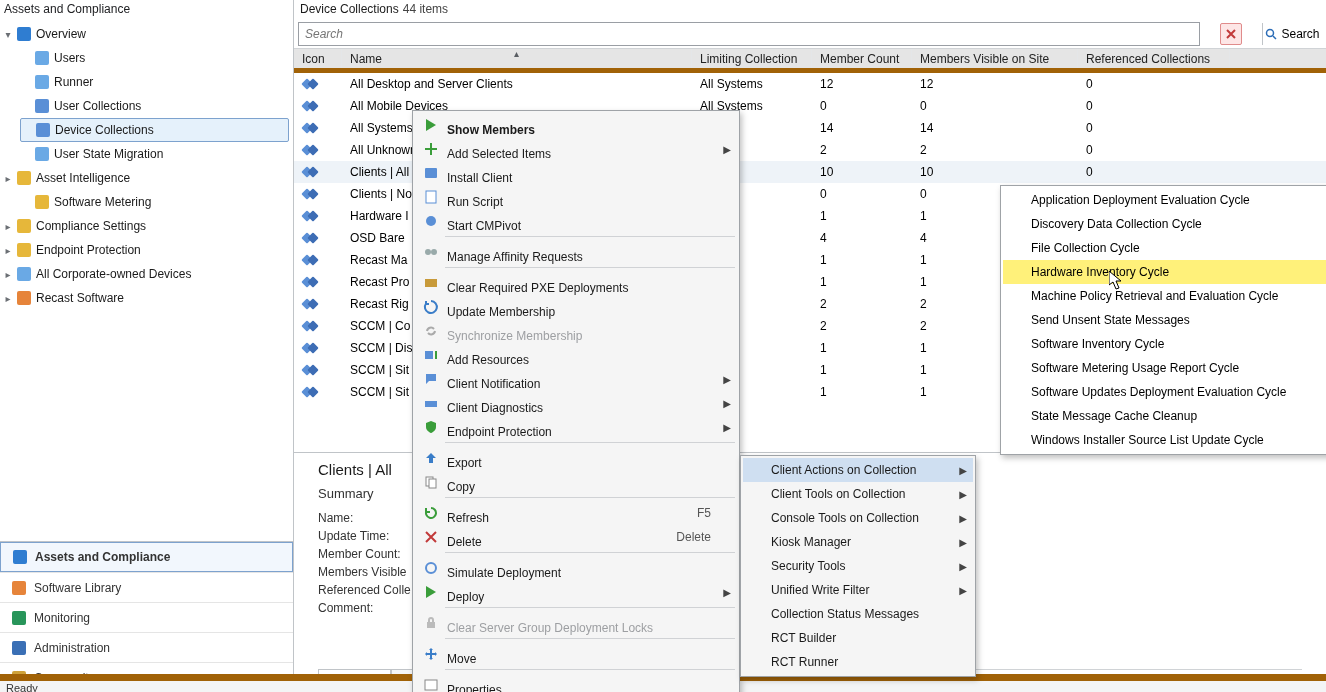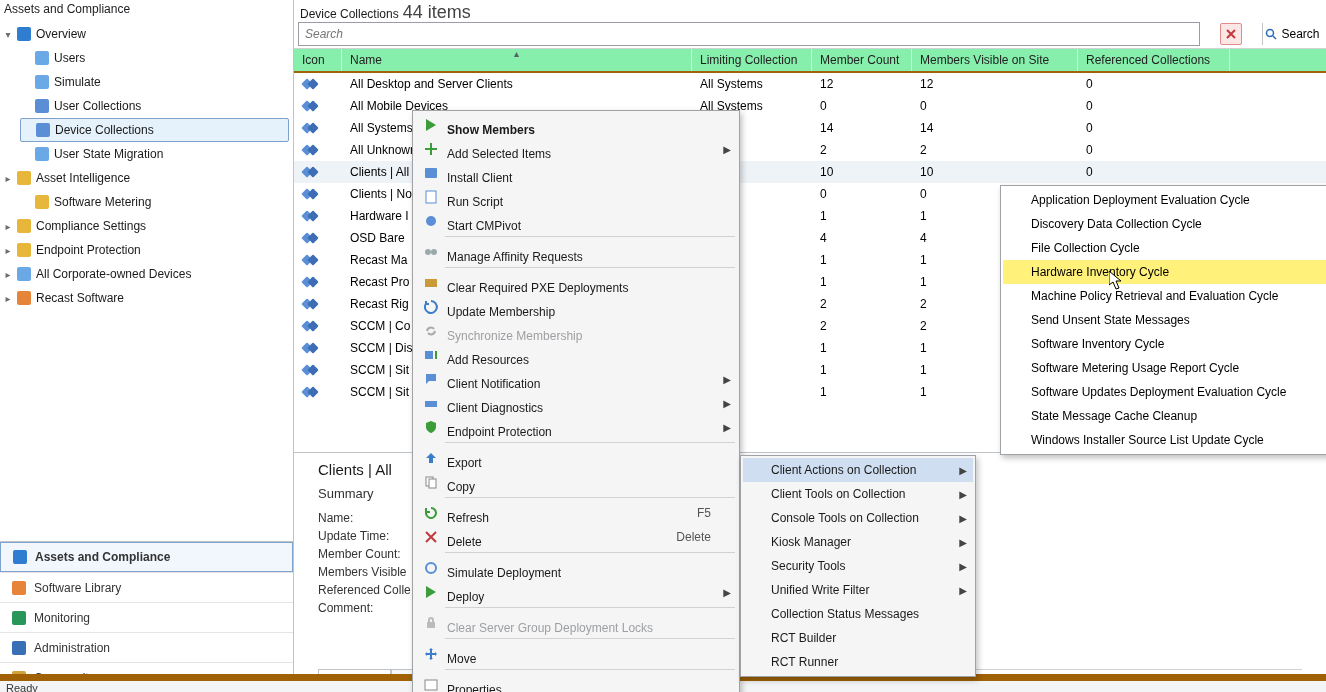--- a/index.html
+++ b/index.html
@@ -27,29 +27,29 @@
 .nav-btn.current { background: #f2f7fd; border: 1px solid #7da2ce; }
 .nav-btn .ico { width: 22px; display: flex; justify-content: center; align-items: center; }
 .nav-btn .lbl { padding-left: 4px; font-weight: 600; color: #333; }
 .nav-btn .lbl.normal { font-weight: 400; }
 
 
 .content { flex: 1; display: flex; flex-direction: column; height: 100%; position: relative; }
 
 .content-title { height: 18px; padding: 2px 6px; display: flex; gap: 4px; align-items: baseline; }
 .content-title .t { font-size: 12px; color: #1a1a1a; }
-.content-title .c { font-size: 18px; color: #444; }
+.content-title .c { font-size: 12px; color: #444; }
 
 .search-row { display: flex; padding: 4px 4px 2px 4px; gap: 20px; align-items: center; }
 .search-box { flex: 1; height: 24px; border: 1px solid #9a9ea4; padding: 0 6px; font-style: italic; color: #777; background: #fff; }
 .search-clear { width: 22px; height: 22px; border: 1px solid #e08b8b; border-radius: 2px; display: flex; align-items: center; justify-content: center; background: #fde6e6; }
 .search-go { width: 60px; height: 22px; border-left: 1px solid #c0c4c8; display: flex; align-items: center; justify-content: center; gap: 4px; }
 
 .grid { flex: 1; display: flex; flex-direction: column; border-top: 1px solid #d0d3d6; overflow: hidden; }
-.grid-head { display: flex; height: 24px; background: #86efac; border-bottom: 2px solid #a16207; }
+.grid-head { display: flex; height: 24px; background: #e5e5e5; border-bottom: 5px solid #a16207; }
 .grid-head .cell { display: flex; align-items: center; padding: 0 8px; border-right: 1px solid #e4e6e8; color: #222; position: relative; }
 .grid-head .sort-ind { position: absolute; top: -1px; left: 50%; transform: translateX(-50%); font-size: 10px; color: #5a5e63; }
 .grid-body { flex: 1; overflow: hidden; }
 .grid-row { display: flex; height: 22px; align-items: center; }
 .grid-row.selected { background: #eef3f8; }
 .grid-row .cell { padding: 0 8px; display: flex; align-items: center; overflow: hidden; white-space: nowrap; }
 .col-icon   { width: 48px; }
 .col-name   { width: 350px; }
 .col-limit  { width: 120px; }
 .col-count  { width: 100px; }
@@ -124,21 +124,21 @@
           <span class="ico">
             <span class="sq" style="background: rgb(106, 169, 229);"></span>
           </span>
           <span class="lbl">Users</span>
         </div>
         <div class="tree-row depth1">
           <span class="chev"></span>
           <span class="ico">
             <span class="sq" style="background: rgb(106, 169, 229);"></span>
           </span>
-          <span class="lbl">Simulate</span>
+          <span class="lbl">Runner</span>
         </div>
         <div class="tree-row depth1">
           <span class="chev"></span>
           <span class="ico">
             <span class="sq" style="background: rgb(90, 143, 214);"></span>
           </span>
           <span class="lbl">User Collections</span>
         </div>
         <div class="tree-row depth1 boxed">
           <span class="chev"></span>

